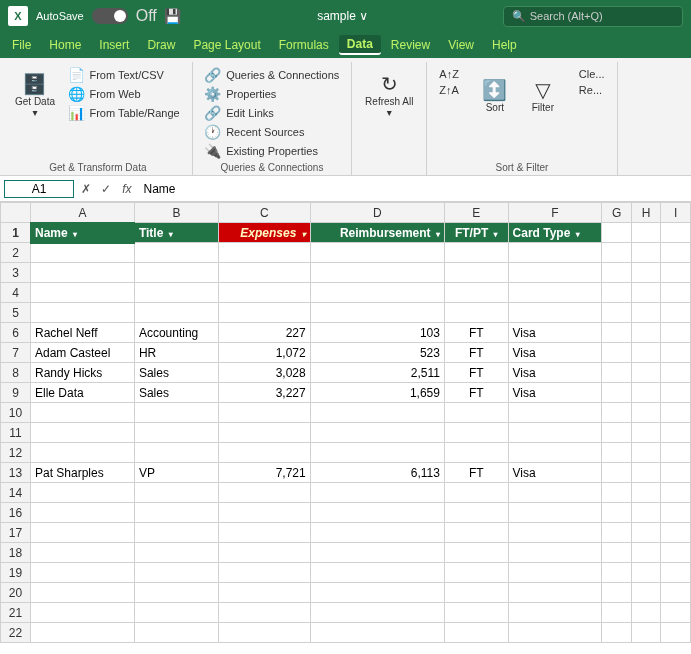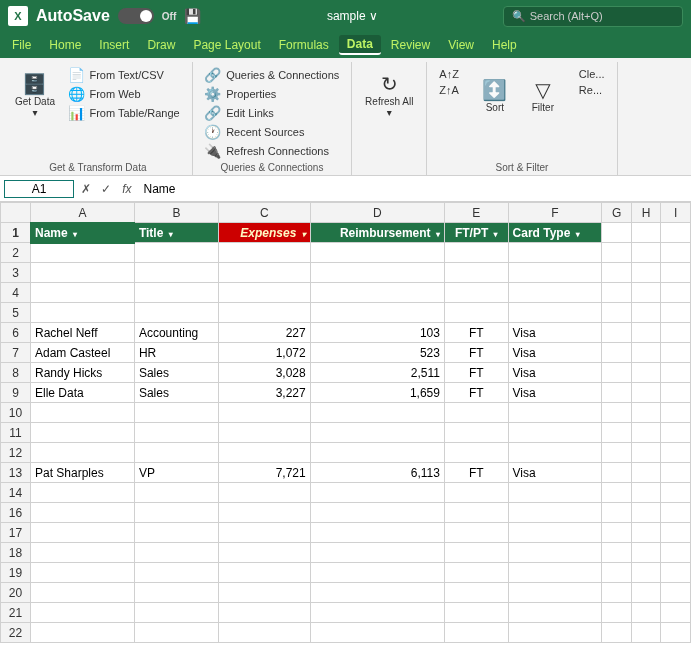--- a/index.html
+++ b/index.html
@@ -17,35 +17,35 @@
     }
     .title-bar .excel-icon {
       width: 20px; height: 20px;
       background: #fff;
       color: #217346;
       font-weight: bold;
       font-size: 11px;
       display: flex; align-items: center; justify-content: center;
       border-radius: 2px;
     }
-    .title-bar .autosave-label { font-size: 16px; font-weight: bold; }
+    .title-bar .autosave-label { font-size: 11px; }
     .autosave-toggle {
       background: #555;
       border-radius: 10px;
       width: 36px; height: 16px;
       display: flex; align-items: center;
       padding: 2px;
     }
     .autosave-toggle .knob {
       width: 12px; height: 12px;
       background: white;
       border-radius: 50%;
       margin-left: auto;
     }
-    .autosave-off { font-size: 10px; color: #ddd; font-weight: bold; }
+    .autosave-off { font-size: 16px; color: #ddd; }
     .title-save-icon { font-size: 14px; color: white; cursor: pointer; }
     .title-center { flex: 1; text-align: center; }
     .search-box {
       background: #1a5c38;
       border: 1px solid #3a8a5a;
       border-radius: 4px;
       padding: 3px 8px;
       color: #ccc;
       font-size: 11px;
       display: flex; align-items: center; gap: 4px;
@@ -308,21 +308,21 @@
       <div class="ribbon-btn ribbon-btn-small">
         <span class="icon">🔗</span>
         <span>Edit Links</span>
       </div>
       <div class="ribbon-btn ribbon-btn-small">
         <span class="icon">🕐</span>
         <span>Recent Sources</span>
       </div>
       <div class="ribbon-btn ribbon-btn-small">
         <span class="icon">🔌</span>
-        <span>Refresh Connections</span>
+        <span>Existing Properties</span>
       </div>
     </div>
     <div class="ribbon-group-label">Queries &amp; Connections</div>
   </div>
 
   <div class="ribbon-group refresh-group">
     <div class="ribbon-btn ribbon-btn-large">
       <span class="icon">↻</span>
       <span>Refresh All</span>
       <span>▾</span>

